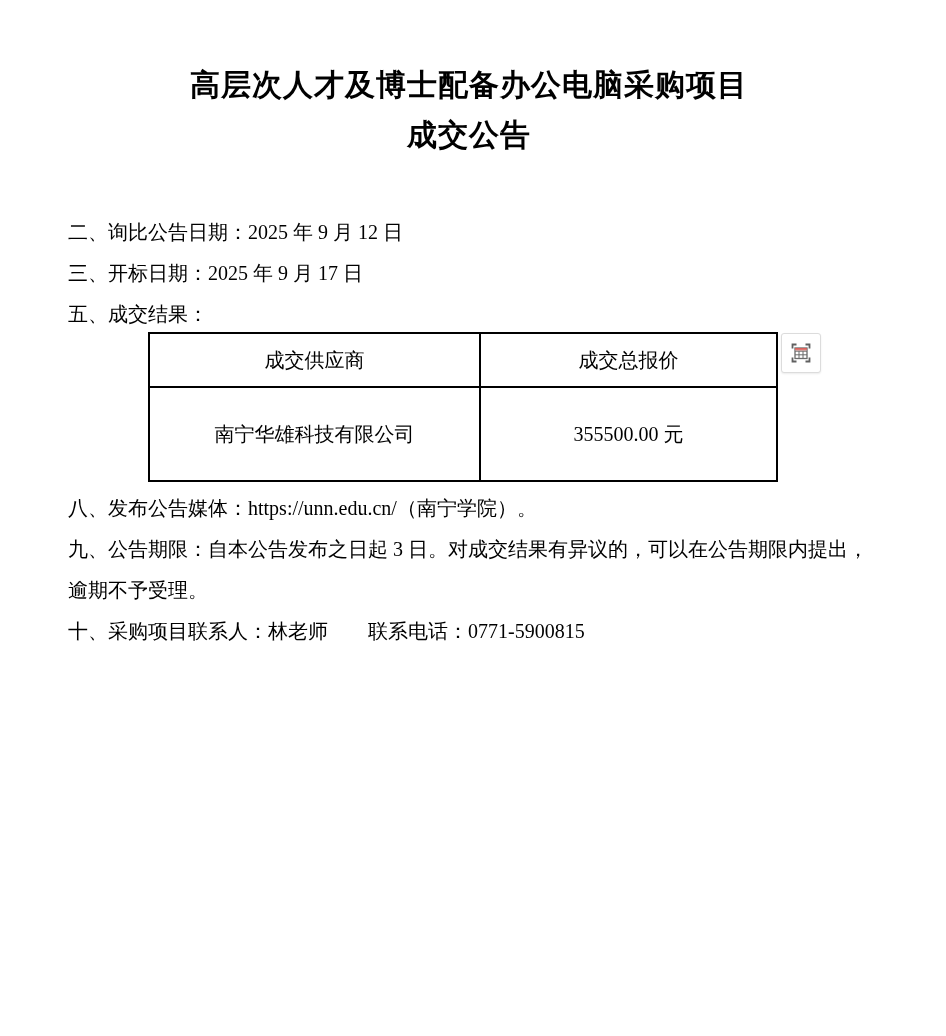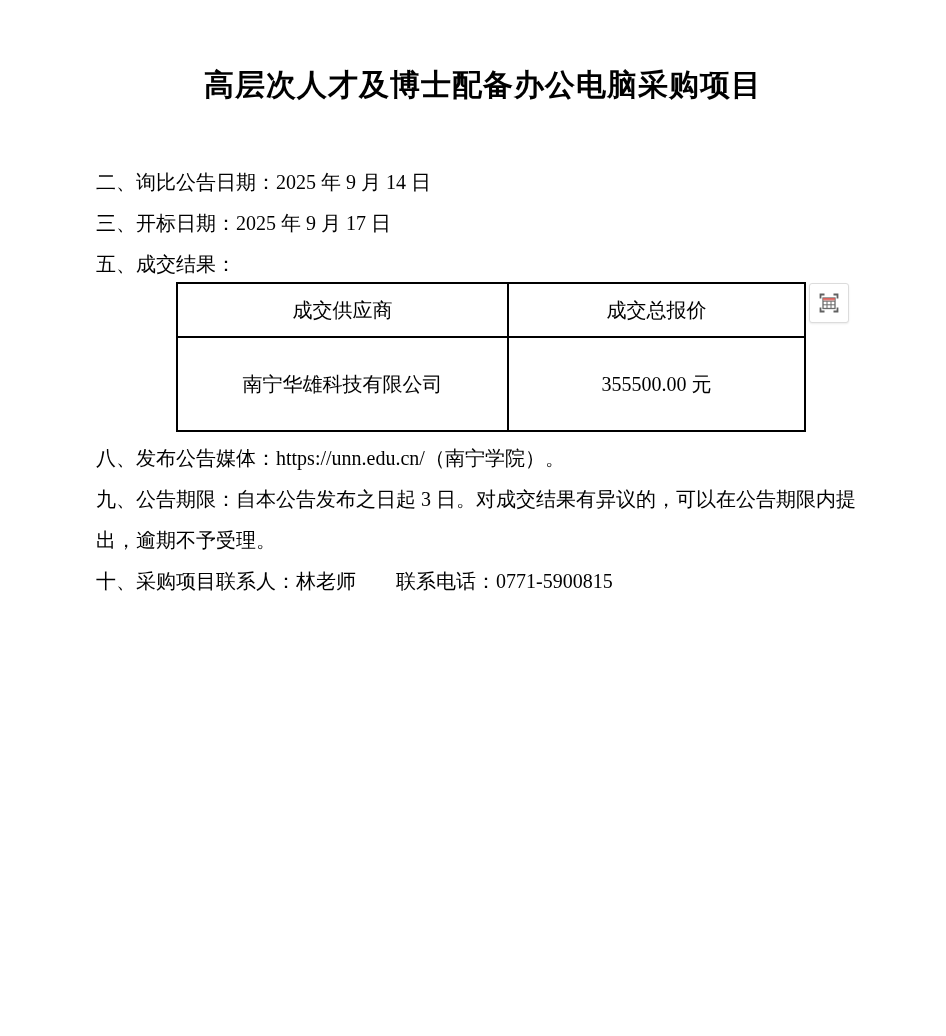--- a/index.html
+++ b/index.html
@@ -2,21 +2,21 @@
 <html><head>
 <meta charset="utf-8">
 <style>
   html, body { margin: 0; padding: 0; background: #ffffff; }
   body {
     width: 946px; height: 1036px;
     font-family: "Liberation Serif", "DejaVu Serif", serif;
     color: #000000;
     overflow: hidden;
   }
-  .doc { padding: 60px 76px 0 68px; margin-left: 28px; }
+  .doc { padding: 60px 76px 0 68px; }
 
   .title-block { text-align: center; }
   .title {
     font-size: 30px;
     font-weight: 700;
     line-height: 50px;
     letter-spacing: 1px;
   }
 
   .content {
@@ -78,24 +78,25 @@
   .sig-org { padding-right: 10px; }
   .sig-date { padding-right: 4px; }
 </style>
 </head>
 <body>
 
 <div class="doc">
 
   <div class="title-block">
     <div class="title">高层次人才及博士配备办公电脑采购项目</div>
+    <div class="title">成交公告</div>
   </div>
 
   <div class="content">
-    <p>二、询比公告日期：2025 年 9 月 14 日</p>
+    <p>二、询比公告日期：2025 年 9 月 12 日</p>
     <p>三、开标日期：2025 年 9 月 17 日</p>
     <p>五、成交结果：</p>
 
     <div class="table-area">
       <table class="result">
         <colgroup>
           <col style="width:331px">
           <col style="width:297px">
         </colgroup>
         <thead>

